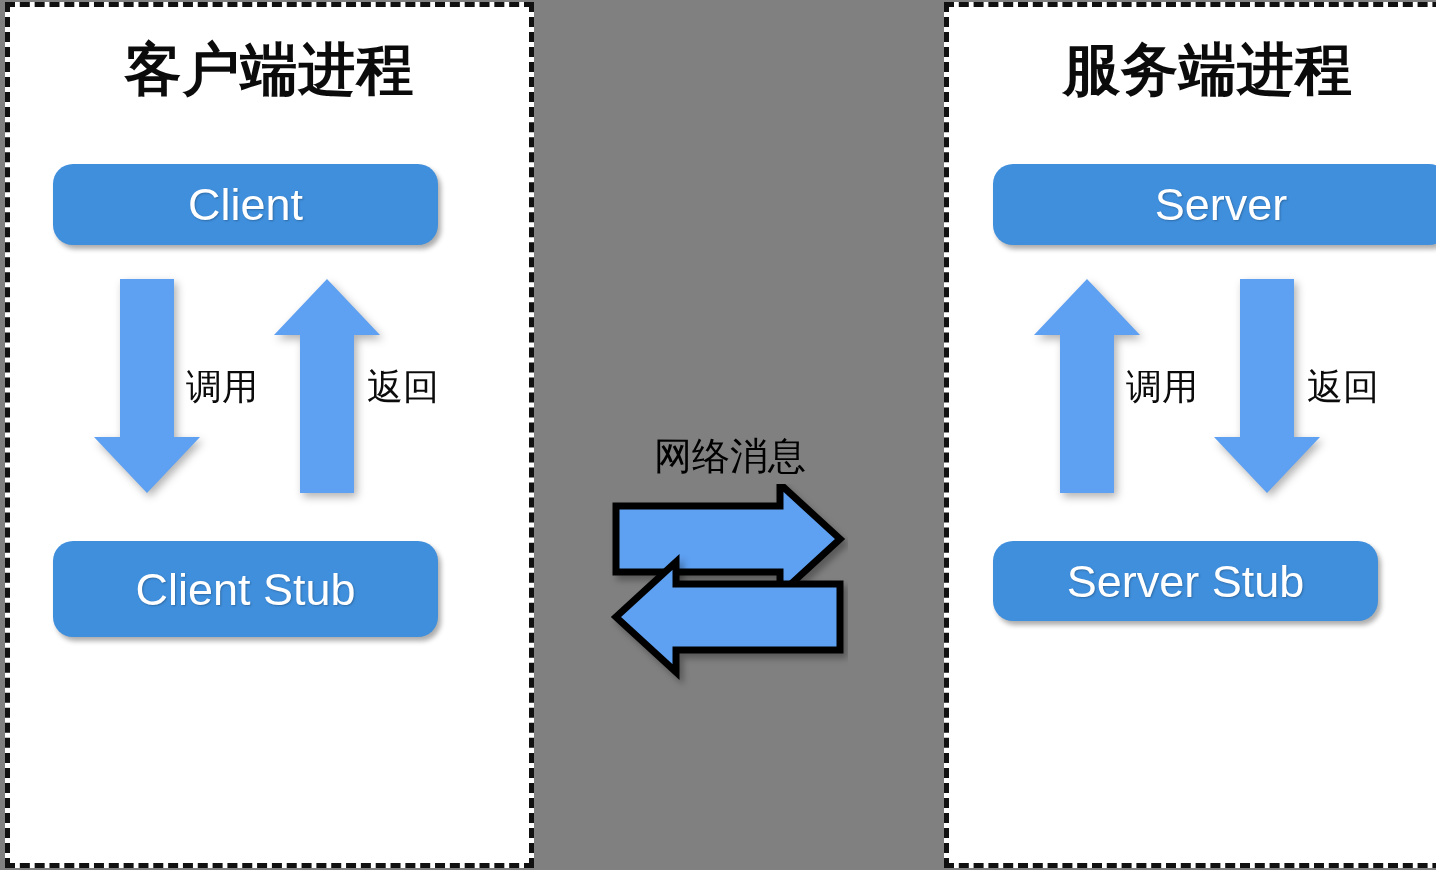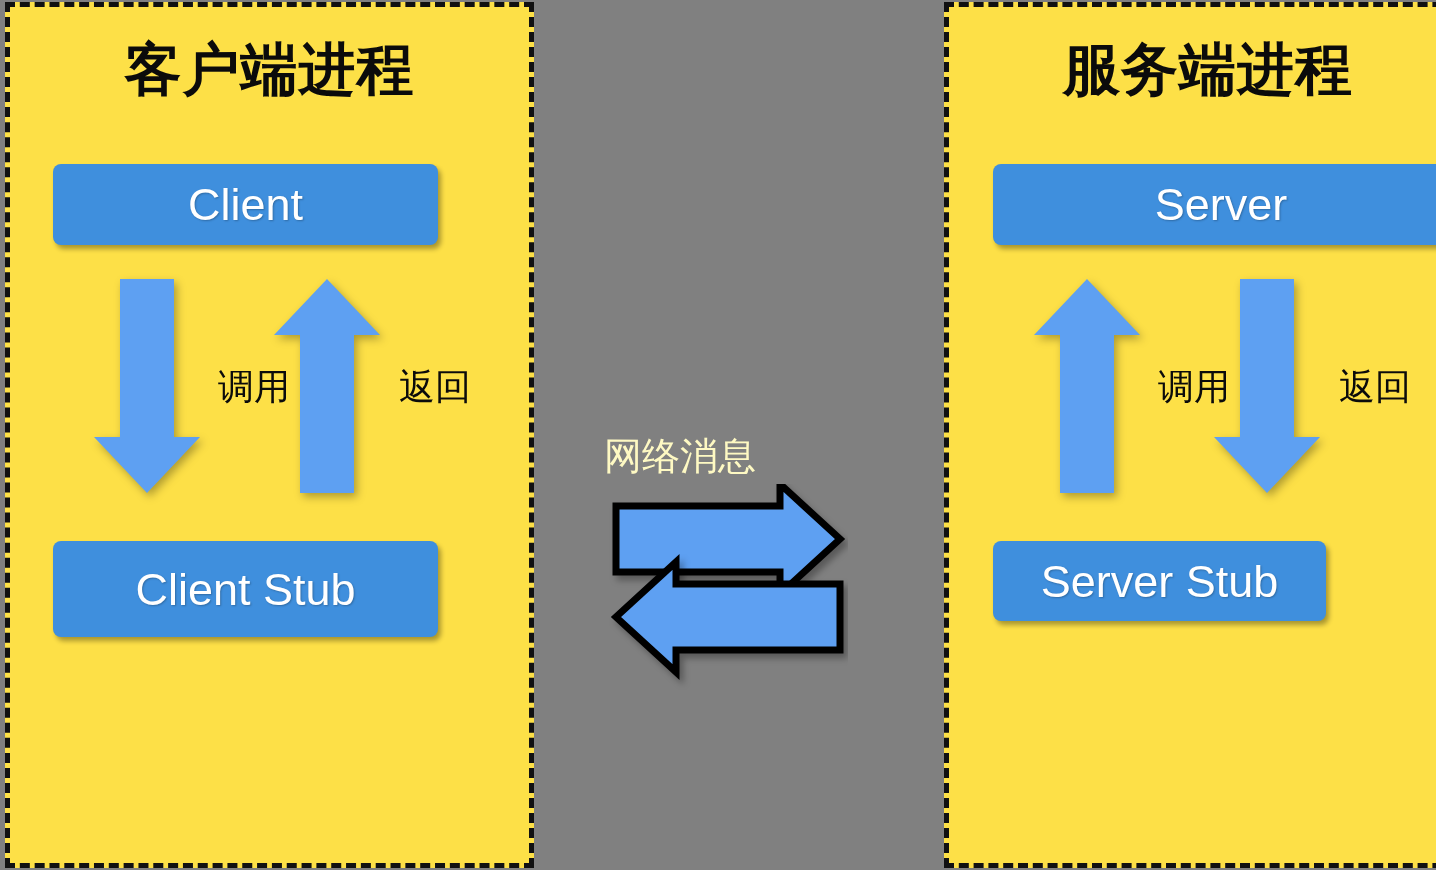--- a/index.html
+++ b/index.html
@@ -20,21 +20,21 @@
     position: absolute;
     left: 0; top: 0;
     width: 1436px;
     height: 870px;
     background: #808080;
   }
 
   
   .panel {
     position: absolute;
-    background: #fde047;
+    background: #ffffff;
     border: 5px dashed #111111;
     box-sizing: border-box;
   }
   .panel-left  { left: 5px;   top: 2px; width: 529px; height: 866px; }
   .panel-right { left: 944px; top: 2px; width: 528px; height: 866px; }
 
   .panel-title {
     position: absolute;
     left: 0;
     width: 100%;
@@ -46,38 +46,38 @@
     line-height: 1;
     white-space: nowrap;
   }
   .panel-left  .panel-title { top: 34px; }
   .panel-right .panel-title { top: 34px; }
 
   
   .node-box {
     position: absolute;
     background: #3f8fdd;
-    border-radius: 8px;
+    border-radius: 20px;
     box-shadow: 3px 4px 5px rgba(0,0,0,0.33);
     display: flex;
     align-items: center;
     justify-content: center;
     box-sizing: border-box;
   }
   .node-box span {
     color: #ffffff;
     font-size: 45px;
     line-height: 1;
     white-space: nowrap;
     text-shadow: 1px 1px 2px rgba(0,0,0,0.25);
   }
   .box-client      { left: 43px;  top: 157px; width: 385px; height: 81px; }
   .box-client-stub { left: 43px;  top: 534px; width: 385px; height: 96px; }
   .box-server      { left: 44px;  top: 157px; width: 456px; height: 81px; }
-  .box-server-stub { left: 44px;  top: 534px; width: 333px; height: 80px; }
+  .box-server-stub { left: 44px;  top: 534px; width: 385px; height: 80px; }
 
   
   .varrow {
     position: absolute;
     overflow: visible;
   }
   .vshape {
     fill: #5ea0f2;
     filter: drop-shadow(3px 4px 4px rgba(0,0,0,0.30));
   }
@@ -87,36 +87,35 @@
   .arrow-right-up   { left: 85px;  top: 272px; }
   .arrow-right-down { left: 265px; top: 272px; }
 
   
   .edge-label {
     position: absolute;
     font-size: 36px;
     color: #0b0b0b;
     line-height: 1;
     white-space: nowrap;
-    margin-left: 32px;
   }
   .label-left-call   { left: 176px; top: 362px; }
   .label-left-return { left: 357px; top: 362px; }
   .label-right-call  { left: 177px; top: 362px; }
   .label-right-return{ left: 358px; top: 362px; }
 
   
   .net-label {
     position: absolute;
-    left: 604px;
+    left: 580px;
     top: 437px;
     width: 300px;
-    text-align: left;
+    text-align: center;
     font-size: 38px;
-    color: #fef9c3;
+    color: #000000;
     line-height: 1;
     white-space: nowrap;
   }
   .net-arrows {
     position: absolute;
     left: 608px;
     top: 484px;
   }
   .net-shape {
     fill: #5ea0f2;

